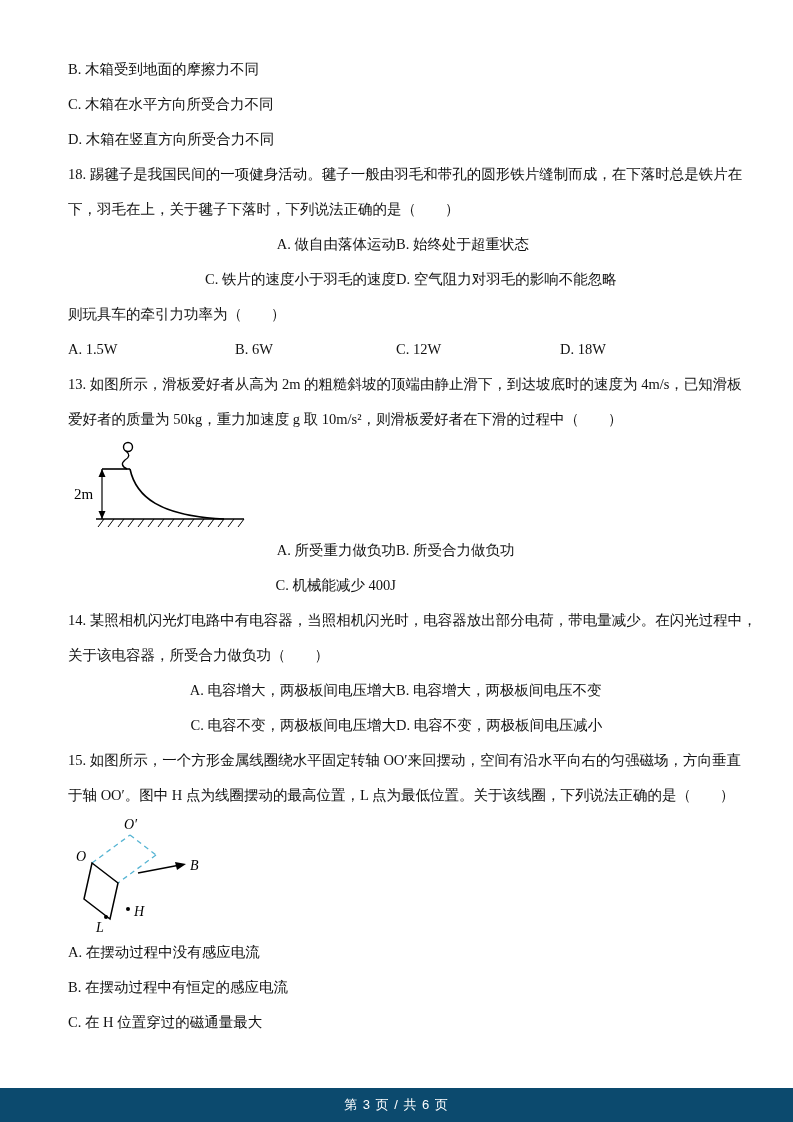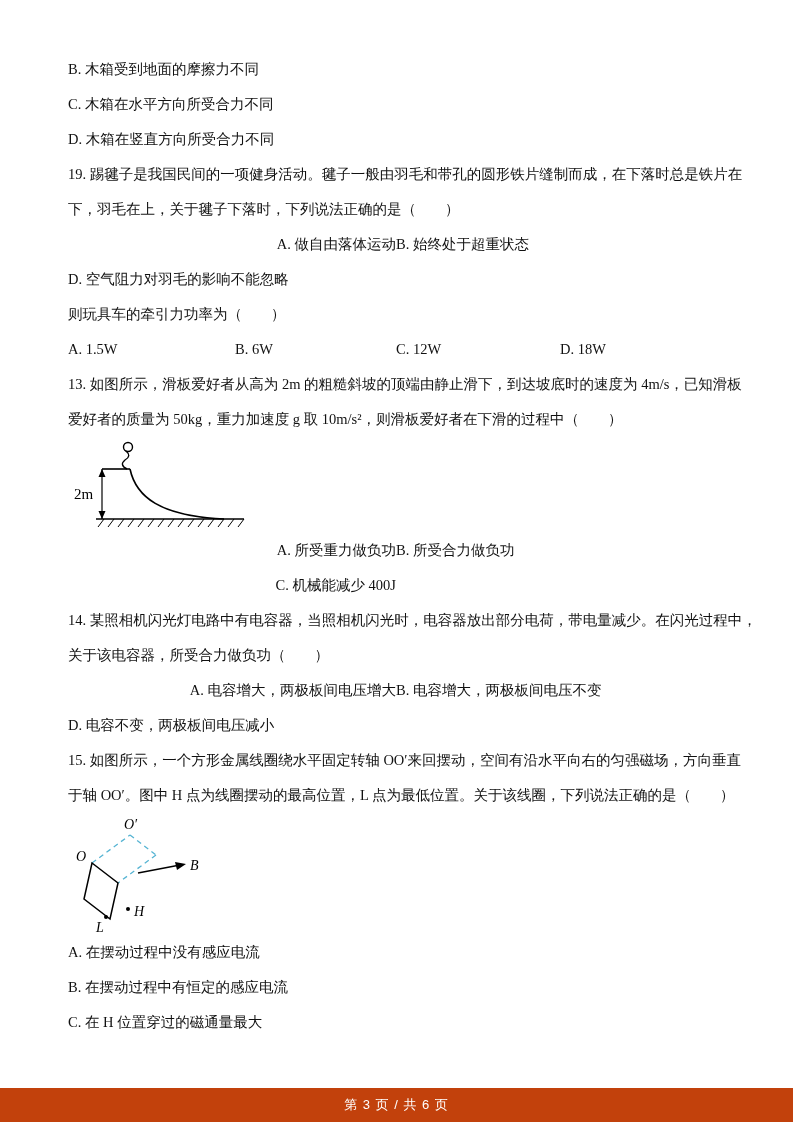--- a/index.html
+++ b/index.html
@@ -51,27 +51,28 @@
 </head>
 <body>
 
 <div class="page">
   <div class="content">
 
     <div class="line">B. 木箱受到地面的摩擦力不同</div>
     <div class="line">C. 木箱在水平方向所受合力不同</div>
     <div class="line">D. 木箱在竖直方向所受合力不同</div>
 
-    <div class="line">19. 踢毽子是我国民间的一项健身活动。毽子一般由羽毛和带孔的圆形铁片缝制而成，在下落时总是铁片在</div>
+    <div class="line">18. 踢毽子是我国民间的一项健身活动。毽子一般由羽毛和带孔的圆形铁片缝制而成，在下落时总是铁片在</div>
     <div class="line">下，羽毛在上，关于毽子下落时，下列说法正确的是（　　）</div>
     <div class="line row">
       <span class="col-2">A. 做自由落体运动</span>
       <span>B. 始终处于超重状态</span>
     </div>
     <div class="line row">
+      <span class="col-2">C. 铁片的速度小于羽毛的速度</span>
       <span>D. 空气阻力对羽毛的影响不能忽略</span>
     </div>
 
     <div class="line">则玩具车的牵引力功率为（　　）</div>
     <div class="line row">
       <span class="col-4a">A. 1.5W</span>
       <span class="col-4b">B. 6W</span>
       <span class="col-4c">C. 12W</span>
       <span>D. 18W</span>
     </div>
@@ -110,20 +111,21 @@
       <span class="col-2">C. 机械能减少 400J</span>
     </div>
 
     <div class="line">14. 某照相机闪光灯电路中有电容器，当照相机闪光时，电容器放出部分电荷，带电量减少。在闪光过程中，</div>
     <div class="line">关于该电容器，所受合力做负功（　　）</div>
     <div class="line row">
       <span class="col-2">A. 电容增大，两极板间电压增大</span>
       <span>B. 电容增大，两极板间电压不变</span>
     </div>
     <div class="line row">
+      <span class="col-2">C. 电容不变，两极板间电压增大</span>
       <span>D. 电容不变，两极板间电压减小</span>
     </div>
 
     <div class="line">15. 如图所示，一个方形金属线圈绕水平固定转轴 OO′来回摆动，空间有沿水平向右的匀强磁场，方向垂直</div>
     <div class="line">于轴 OO′。图中 H 点为线圈摆动的最高位置，L 点为最低位置。关于该线圈，下列说法正确的是（　　）</div>
 
     <div class="fig-block">
       <svg class="fig15" width="190" height="118" viewBox="0 0 190 118">
 
         <g>
@@ -148,16 +150,16 @@
         <text x="24" y="117" font-size="14" class="itext" fill="#000">L</text>
       </svg>
     </div>
 
     <div class="line">A. 在摆动过程中没有感应电流</div>
     <div class="line">B. 在摆动过程中有恒定的感应电流</div>
     <div class="line">C. 在 H 位置穿过的磁通量最大</div>
 
   </div>
 
-  <div class="footer-bar" style="background: #c2410c;">
+  <div class="footer-bar" style="background: #0c4a6e;">
     <span>第 3 页 / 共 6 页</span>
   </div>
 </div>
 
 </body></html>

